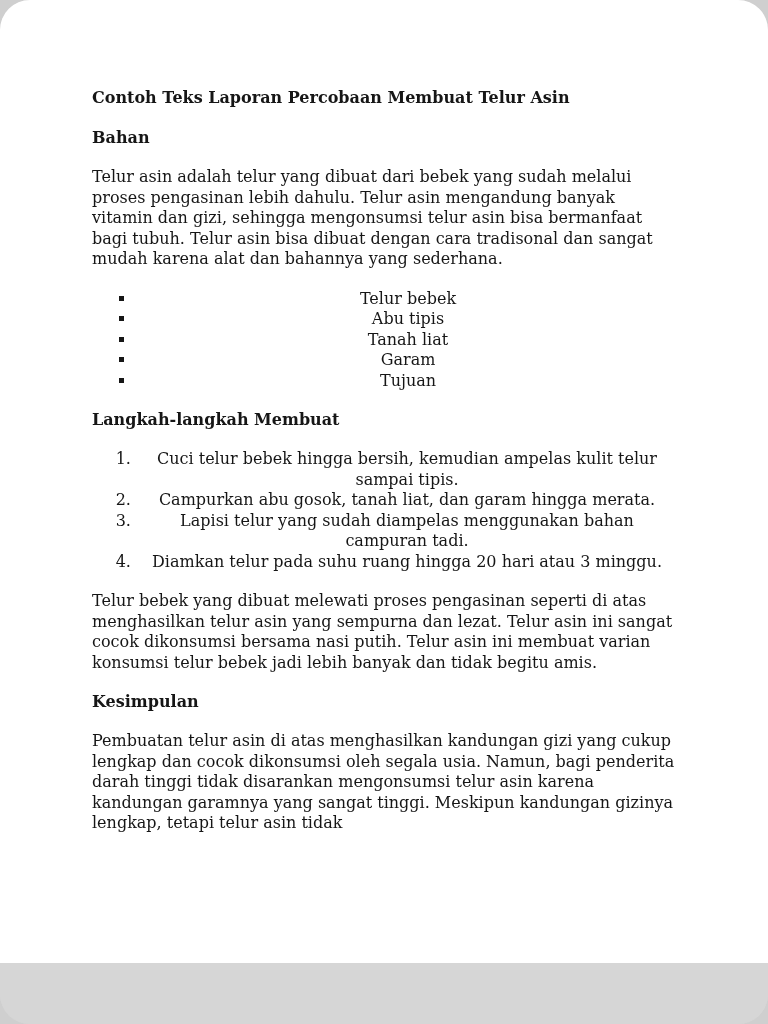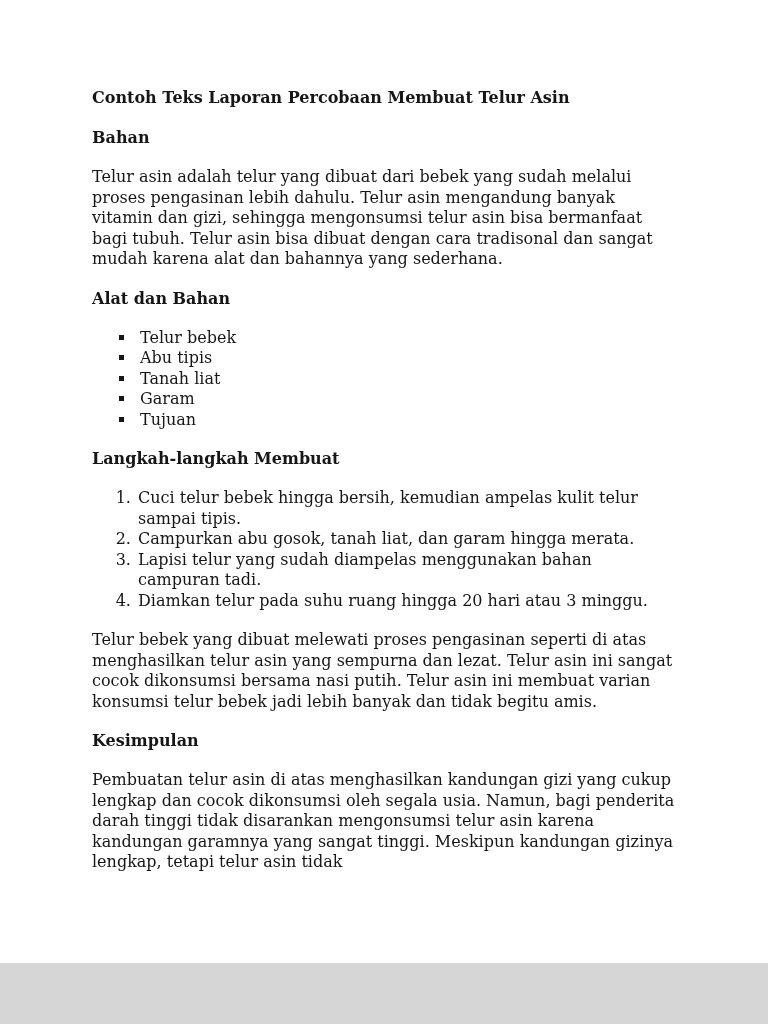--- a/index.html
+++ b/index.html
@@ -8,20 +8,21 @@
     background: #cfcfcf;
     font-family: "DejaVu Serif", "Liberation Serif", serif;
   }
   .canvas {
     width: 768px;
     height: 1024px;
     margin: 0 auto;
     background: #d6d6d6;
     position: relative;
     overflow: hidden;
+    border-radius: 30px;
   }
   .sheet {
     position: absolute;
     top: 0;
     left: 0;
     width: 768px;
     height: 963px;
     background: #ffffff;
     box-sizing: border-box;
     padding: 88px 92px 40px 92px;
@@ -51,48 +52,49 @@
     font-size: 16px;
     line-height: 20.5px;
     margin: 8px 0 19px 0;
   }
   ul.square-list {
     list-style-type: square;
     margin: 0 0 19px 0;
     padding: 0 0 0 44px;
     font-size: 16px;
     line-height: 20.5px;
+    text-align: center;
   }
   ul.square-list li {
     padding-left: 4px;
   }
   ol.num-list {
     list-style-type: decimal;
     margin: 0 0 19px 0;
     padding: 0 0 0 44px;
     font-size: 16px;
     line-height: 20.5px;
   }
   ol.num-list li {
     padding-left: 2px;
+    text-align: center;
   }
 </style>
 </head>
 <body>
 
 <div class="canvas">
   <div class="sheet">
 
     <h1 class="doc-title">Contoh Teks Laporan Percobaan Membuat Telur Asin</h1>
 
     <h2 class="sec-heading">Bahan</h2>
 
     <p class="para">Telur asin adalah telur yang dibuat dari bebek yang sudah melalui proses pengasinan lebih dahulu. Telur asin mengandung banyak vitamin dan gizi, sehingga mengonsumsi telur asin bisa bermanfaat bagi tubuh. Telur asin bisa dibuat dengan cara tradisonal dan sangat mudah karena alat dan bahannya yang sederhana.</p>
 
-    <h2 class="sec-heading">Alat dan Bahan</h2>
 
     <ul class="square-list">
       <li>Telur bebek</li>
       <li>Abu tipis</li>
       <li>Tanah liat</li>
       <li>Garam</li>
       <li>Tujuan</li>
     </ul>
 
     <h2 class="sec-heading">Langkah-langkah Membuat</h2>

